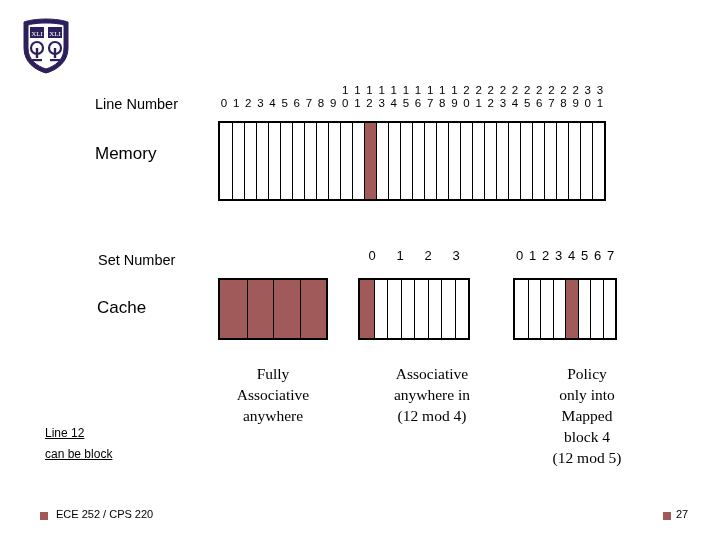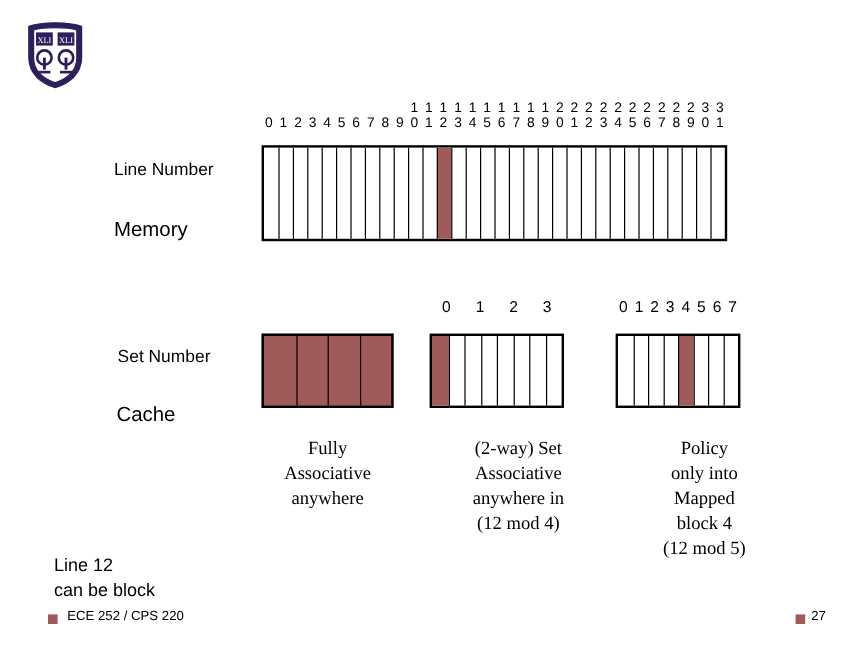--- a/index.html
+++ b/index.html
@@ -17,27 +17,27 @@
   .logo svg{display:block;}
 
   
   .title{
     position:absolute;left:92px;top:28px;
     font-size:31px;font-weight:bold;color:#2d1f5b;
     letter-spacing:0.2px;
   }
 
   
-  .lbl{position:absolute;color:#000;margin-top:38px;}
+  .lbl{position:absolute;color:#000;}
 
   .line-number-lbl{left:95px;top:96px;font-size:14.5px;}
   .memory-lbl{left:95px;top:144px;font-size:17px;}
   .set-number-lbl{left:98px;top:252px;font-size:14.5px;}
   .cache-lbl{left:97px;top:298px;font-size:17px;}
-  .line12-lbl{left:45px;top:423px;font-size:15px;line-height:21px;}
+  .line12-lbl{left:45px;top:423px;font-size:12px;line-height:21px;text-decoration:underline;}
 
   
   .memrow{position:absolute;left:218px;top:84px;width:388px;height:30px;
           font-size:11.5px;color:#000;}
   .memrow .col{position:absolute;width:12px;text-align:center;}
   .memrow .top{top:0px;}
   .memrow .bot{top:13px;}
 
   
   .membar{position:absolute;left:218px;top:121px;width:388px;height:80px;
@@ -239,21 +239,20 @@
     <div>Line 12</div>
     <div>can be block</div>
   </div>
 
   <div class="caption cap-full" id="cap-full">
       <div>Fully</div>
       <div>Associative</div>
       <div>anywhere</div>
     </div>
   <div class="caption cap-set" id="cap-set">
-      <div>(2-way) Set</div>
       <div>Associative</div>
       <div>anywhere in</div>
       <div>(12 mod 4)</div>
     </div>
   <div class="caption cap-direct" id="cap-direct">
       <div>Policy</div>
       <div>only into</div>
       <div>Mapped</div>
       <div>block 4</div>
       <div>(12 mod 5)</div>

